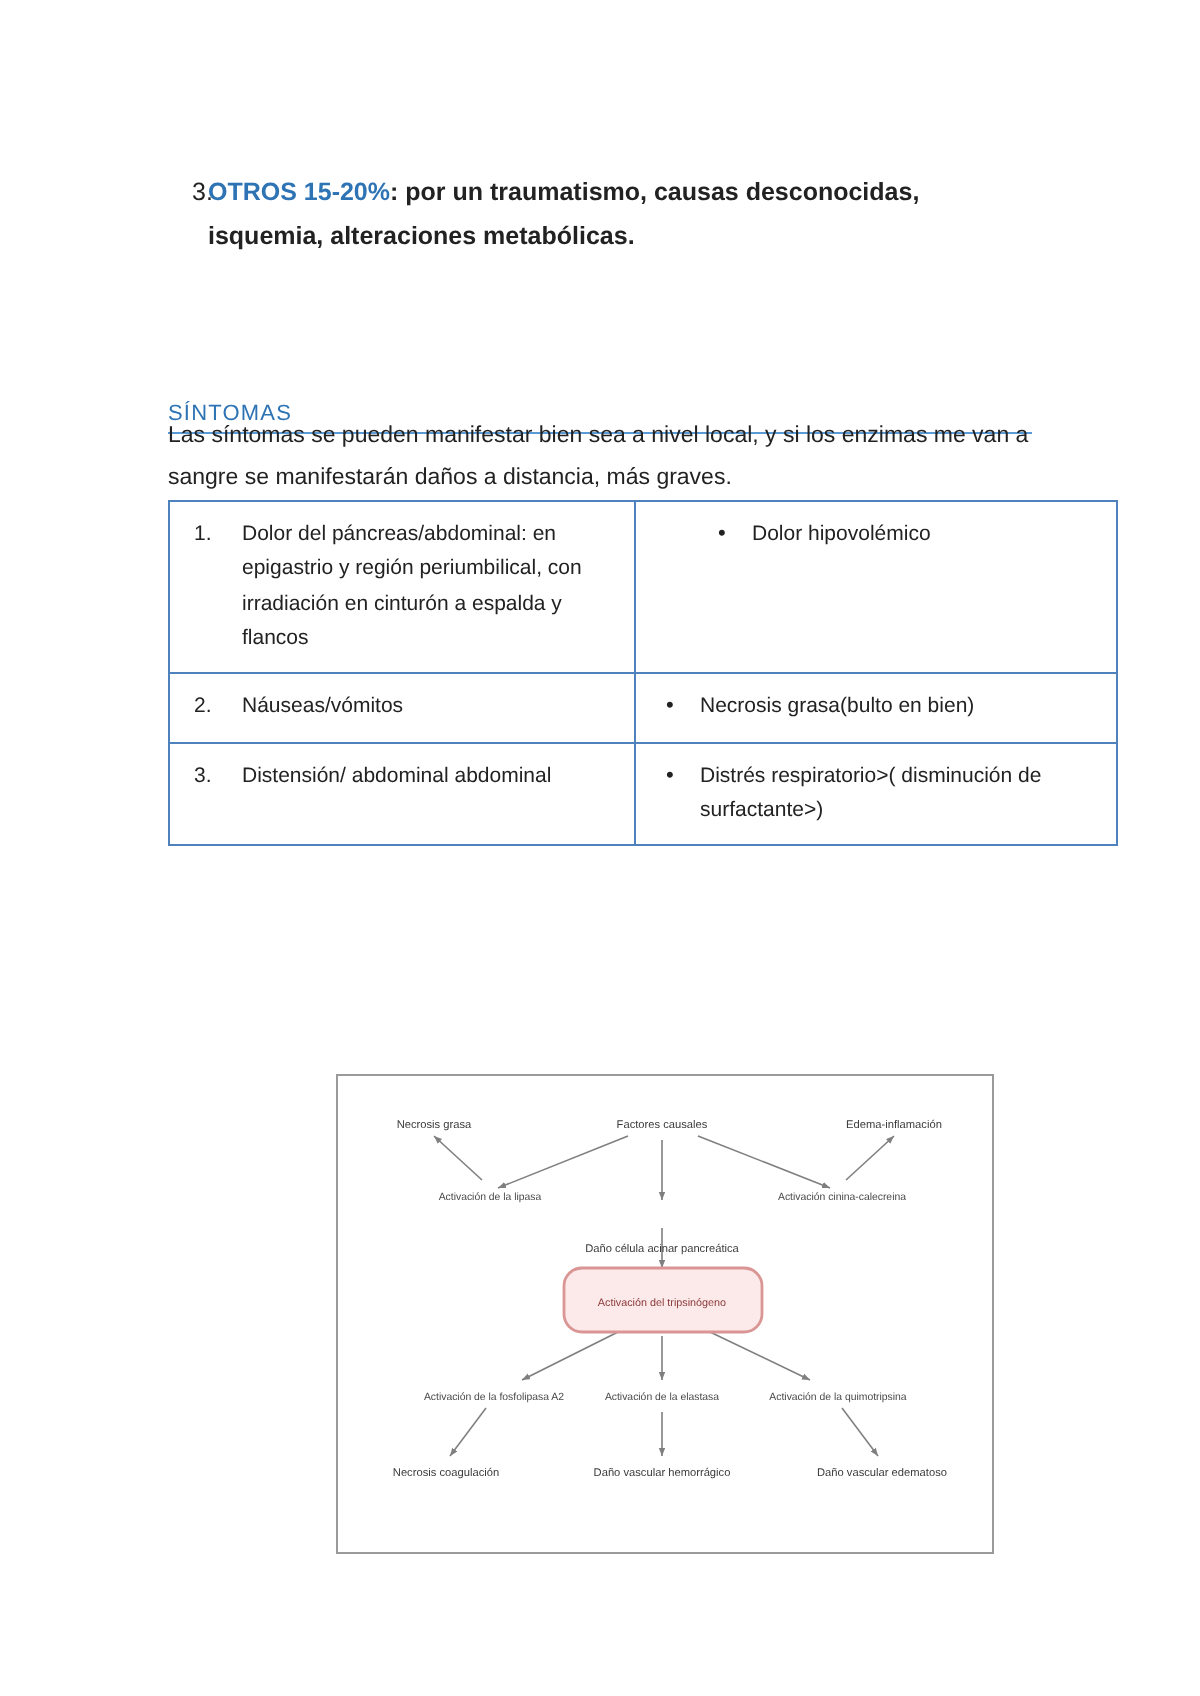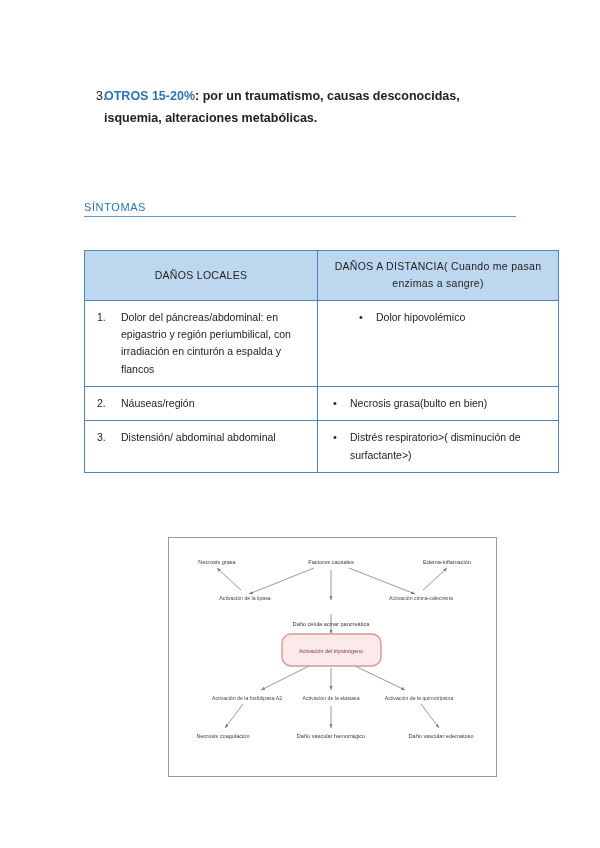--- a/index.html
+++ b/index.html
@@ -199,51 +199,51 @@
       <span class="otros">OTROS 15-20%</span><span class="bold-ish">: por un traumatismo, causas desconocidas,</span><br>
       <span class="bold-ish">isquemia, alteraciones metabólicas.</span>
     </div>
   </div>
 
   <div class="sintomas-wrap">
     <div class="sintomas">SÍNTOMAS</div>
     <div class="sintomas-rule"></div>
   </div>
 
+  <div class="intro">
+    <span>Las síntomas se pueden manifestar bien sea a nivel local, y si los enzimas me van a</span><br>
+    <span>sangre se manifestarán daños a distancia, más graves.</span>
+  </div>
 
   <table class="dtable">
     <tbody>
-        <tr>
-      <th class="col-left">DAÑOS LOCALES</th>
-      <th class="col-right">DAÑOS A DISTANCIA( Cuando me pasan enzimas a sangre)</th>
+    <tr>
+      <td class="col-left">
+        <ul class="numlist">
+          <li>
+            <span class="n">1.</span>
+            <span>Dolor del páncreas/abdominal: en epigastrio y región periumbilical, con irradiación en cinturón a espalda y flancos</span>
+          </li>
+        </ul>
+      </td>
+      <td class="col-right">
+        <ul class="bullets center-one">
+          <li>
+            <span class="b">•</span>
+            <span>Dolor hipovolémico</span>
+          </li>
+        </ul>
+      </td>
     </tr>
     <tr>
       <td class="col-left">
         <ul class="numlist">
           <li>
-            <span class="n">1.</span>
-            <span>Dolor del páncreas/abdominal: en epigastrio y región periumbilical, con irradiación en cinturón a espalda y flancos</span>
-          </li>
-        </ul>
-      </td>
-      <td class="col-right">
-        <ul class="bullets center-one">
-          <li>
-            <span class="b">•</span>
-            <span>Dolor hipovolémico</span>
-          </li>
-        </ul>
-      </td>
-    </tr>
-    <tr>
-      <td class="col-left">
-        <ul class="numlist">
-          <li>
             <span class="n">2.</span>
-            <span>Náuseas/región</span>
+            <span>Náuseas/vómitos</span>
           </li>
         </ul>
       </td>
       <td class="col-right">
         <ul class="bullets">
           <li>
             <span class="b">•</span>
             <span>Necrosis grasa(bulto en bien)</span>
           </li>
         </ul>

